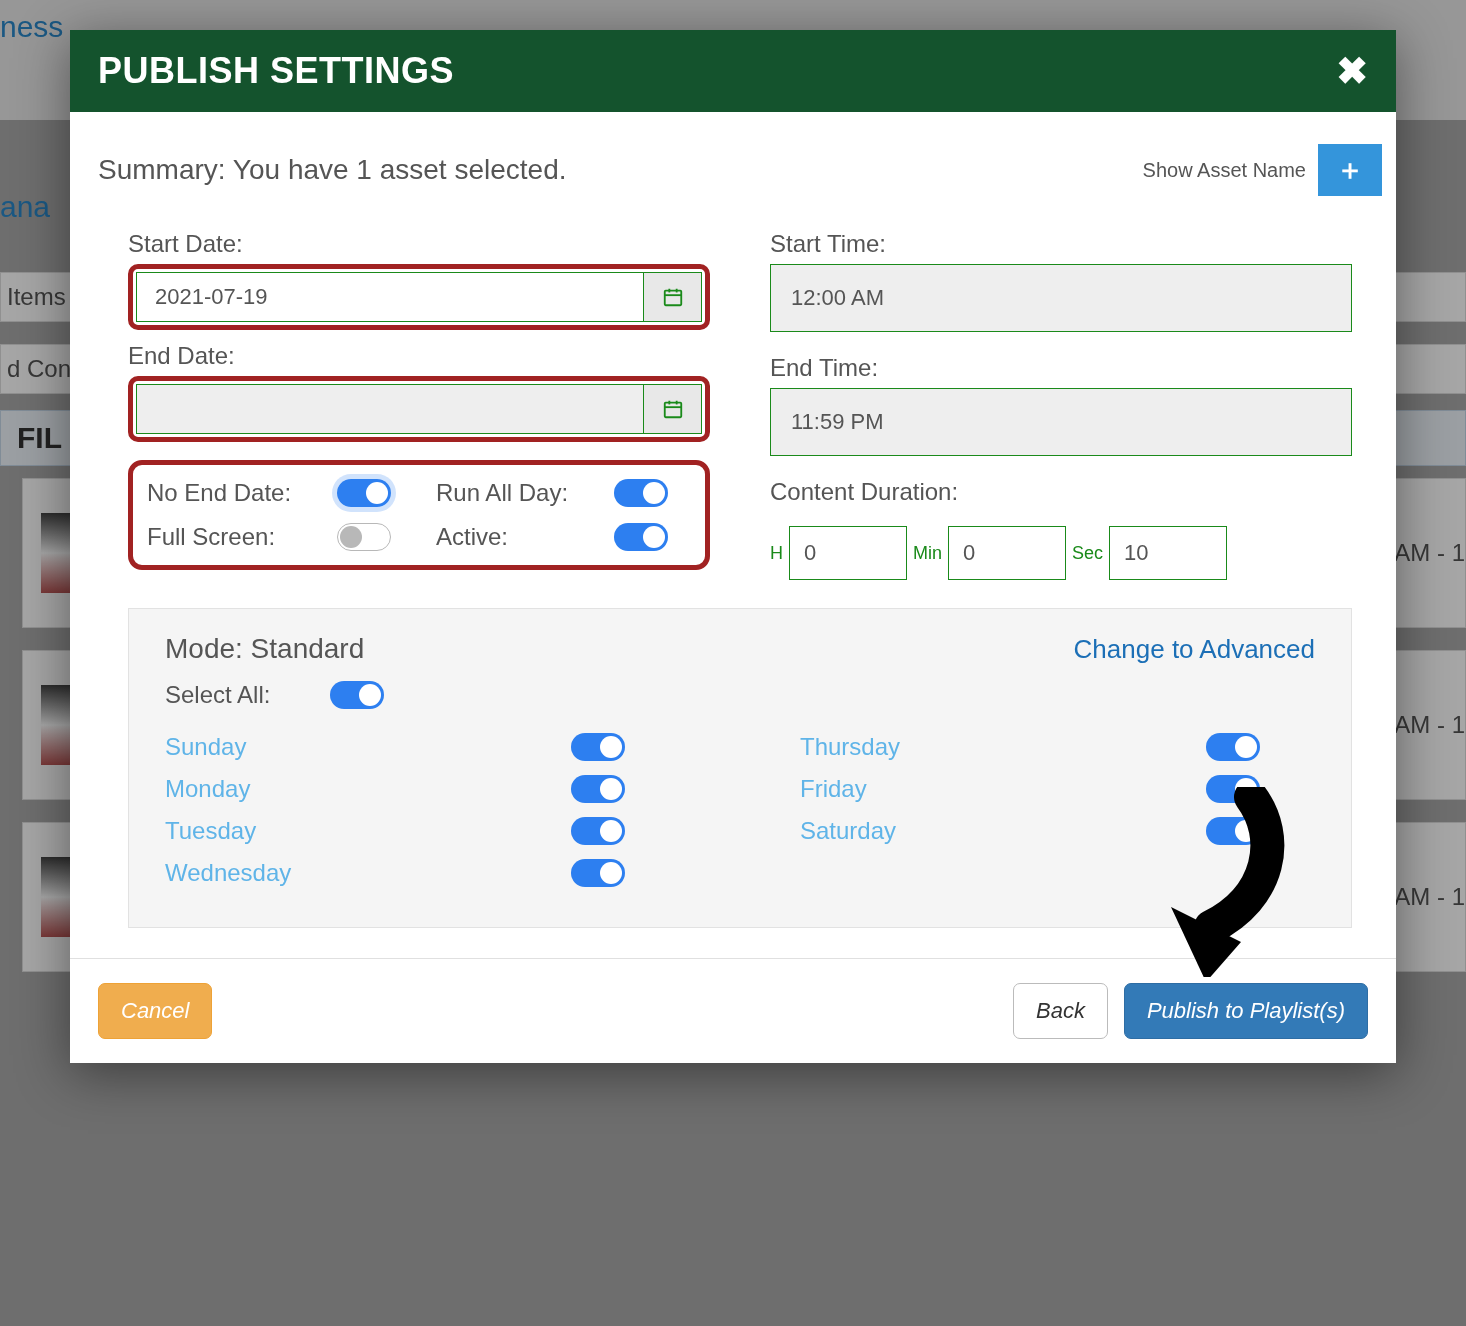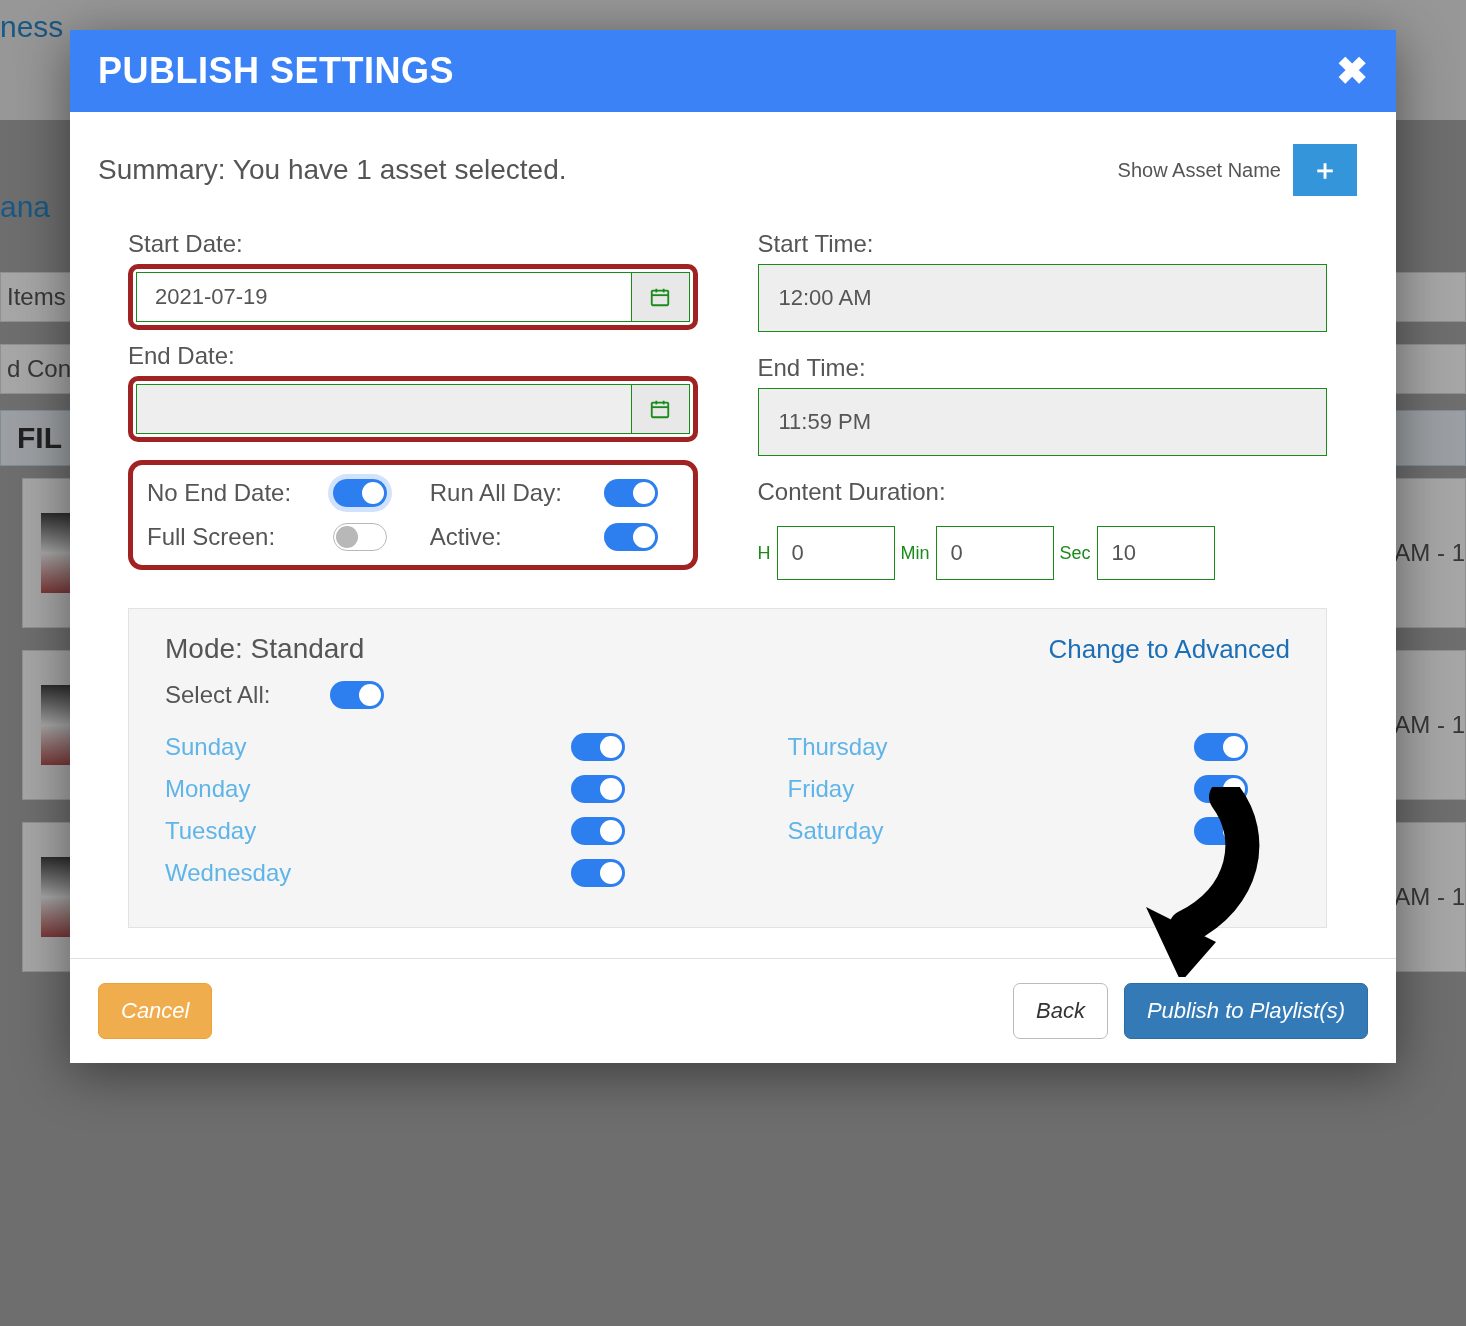--- a/index.html
+++ b/index.html
@@ -12,24 +12,24 @@
 .bg-link2 { color: #2a88c9; font-size: 30px; position: absolute; top: 190px; left: 0; }
 .bg-row { background: #fff; border: 1px solid #ddd; color: #555; font-size: 24px; padding: 10px 6px; position: absolute; left: 0; right: 0; }
 .bg-fil { background: #eef4fa; border: 1px solid #c5d7e8; color: #333; font-size: 30px; font-weight: bold; padding: 10px 16px; position: absolute; left: 0; right: 0; top: 410px; }
 .bg-item { position: absolute; left: 22px; right: 0; background: #fff; border: 1px solid #ddd; height: 150px; display: flex; align-items: center; }
 .bg-thumb { width: 50px; height: 80px; background: linear-gradient(180deg, #444 0%, #fff 50%, #b55 100%); margin-left: 18px; }
 .bg-time { position: absolute; right: 0; color: #555; font-size: 24px; }
 
 
 .overlay { position: absolute; inset: 0; background: rgba(0,0,0,0.35); display: flex; align-items: flex-start; justify-content: center; padding-top: 30px; }
 .modal { width: 1326px; background: #fff; border-radius: 0; box-shadow: 0 10px 50px rgba(0,0,0,0.45); position: relative; }
-.modal-header { background: #3b82f6; color: #fff; padding: 20px 28px; display: flex; align-items: center; justify-content: space-between; }
+.modal-header { background: #14532d; color: #fff; padding: 20px 28px; display: flex; align-items: center; justify-content: space-between; }
 .modal-title { font-size: 36px; font-weight: bold; letter-spacing: 0.5px; }
 .close-x { font-size: 38px; font-weight: bold; cursor: pointer; line-height: 1; }
-.modal-body { padding: 32px 39px 20px 28px; }
+.modal-body { padding: 32px 14px 20px 28px; }
 
 .summary-row { display: flex; justify-content: space-between; align-items: center; margin-bottom: 30px; }
 .summary-text { font-size: 28px; color: #555; }
 .show-asset { display: flex; align-items: center; gap: 12px; }
 .show-asset-label { font-size: 20px; color: #555; }
 .plus-btn { width: 64px; height: 52px; background: #3495db; color: #fff; font-size: 28px; font-weight: bold; border: none; display: flex; align-items: center; justify-content: center; cursor: pointer; }
 
 .form-grid { display: grid; grid-template-columns: 1fr 1fr; gap: 0 60px; padding: 0 30px; }
 
 .field-label { font-size: 24px; color: #555; margin-bottom: 6px; margin-top: 4px; }

